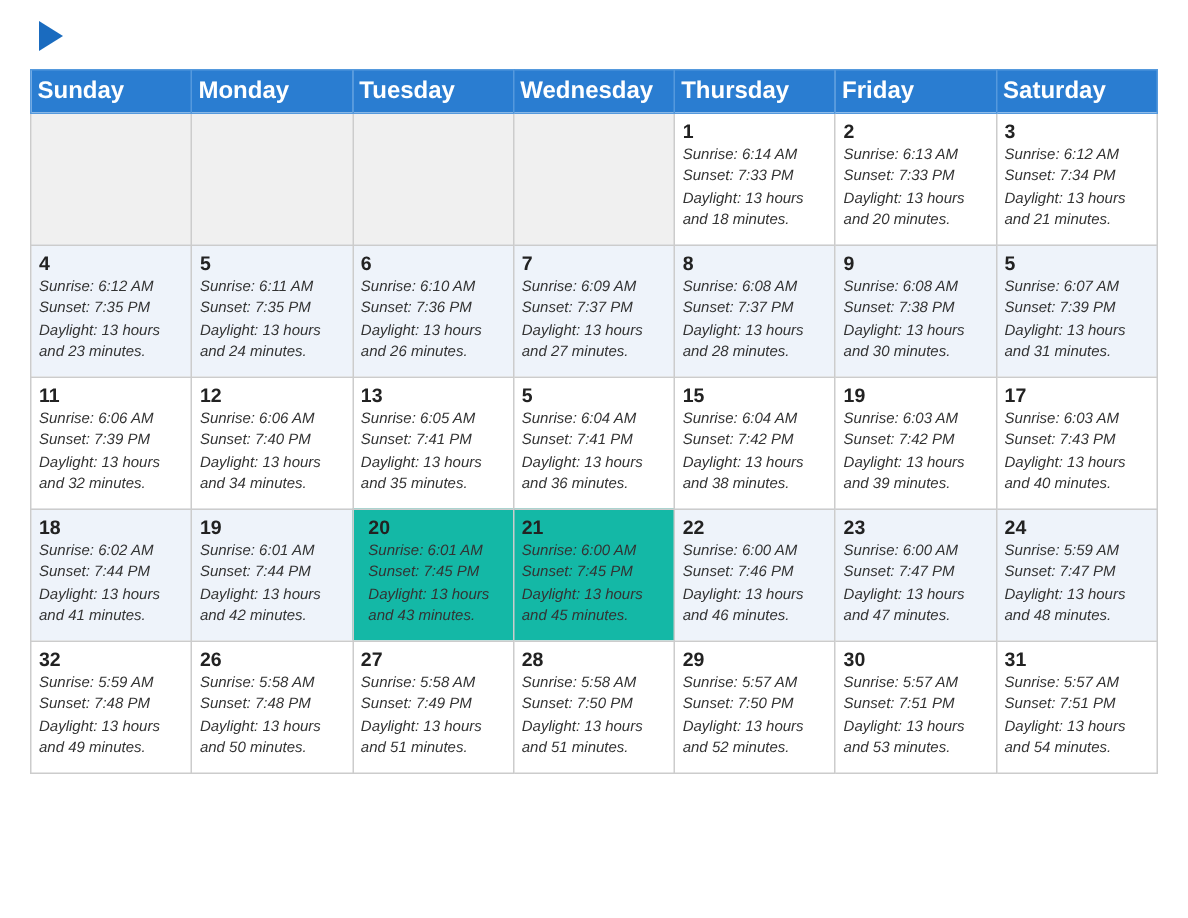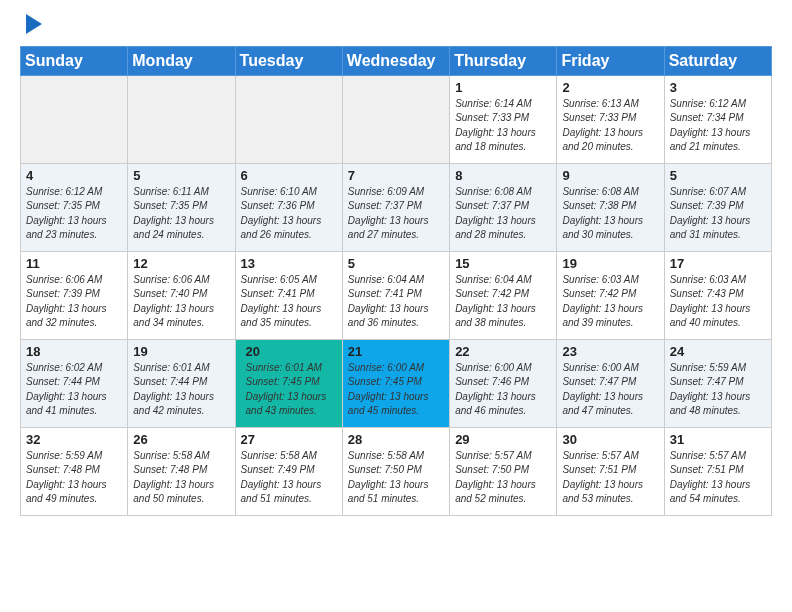--- a/index.html
+++ b/index.html
@@ -214,21 +214,21 @@
             <div class="day-info">Sunrise: 6:02 AM<br>Sunset: 7:44 PM<br>Daylight: 13 hours<br>and 41 minutes.</div>
           </td>
           <td style="background: rgb(238, 243, 250);">
             <div class="day-num">19</div>
             <div class="day-info">Sunrise: 6:01 AM<br>Sunset: 7:44 PM<br>Daylight: 13 hours<br>and 42 minutes.</div>
           </td>
           <td style="background: #14b8a6; padding-left: 10px;">
             <div class="day-num">20</div>
             <div class="day-info">Sunrise: 6:01 AM<br>Sunset: 7:45 PM<br>Daylight: 13 hours<br>and 43 minutes.</div>
           </td>
-          <td style="background: #0ea5e9;">
+          <td style="background: #14b8a6;">
             <div class="day-num">21</div>
             <div class="day-info">Sunrise: 6:00 AM<br>Sunset: 7:45 PM<br>Daylight: 13 hours<br>and 45 minutes.</div>
           </td>
           <td style="background: rgb(238, 243, 250);">
             <div class="day-num">22</div>
             <div class="day-info">Sunrise: 6:00 AM<br>Sunset: 7:46 PM<br>Daylight: 13 hours<br>and 46 minutes.</div>
           </td>
           <td style="background: rgb(238, 243, 250);">
             <div class="day-num">23</div>
             <div class="day-info">Sunrise: 6:00 AM<br>Sunset: 7:47 PM<br>Daylight: 13 hours<br>and 47 minutes.</div>

